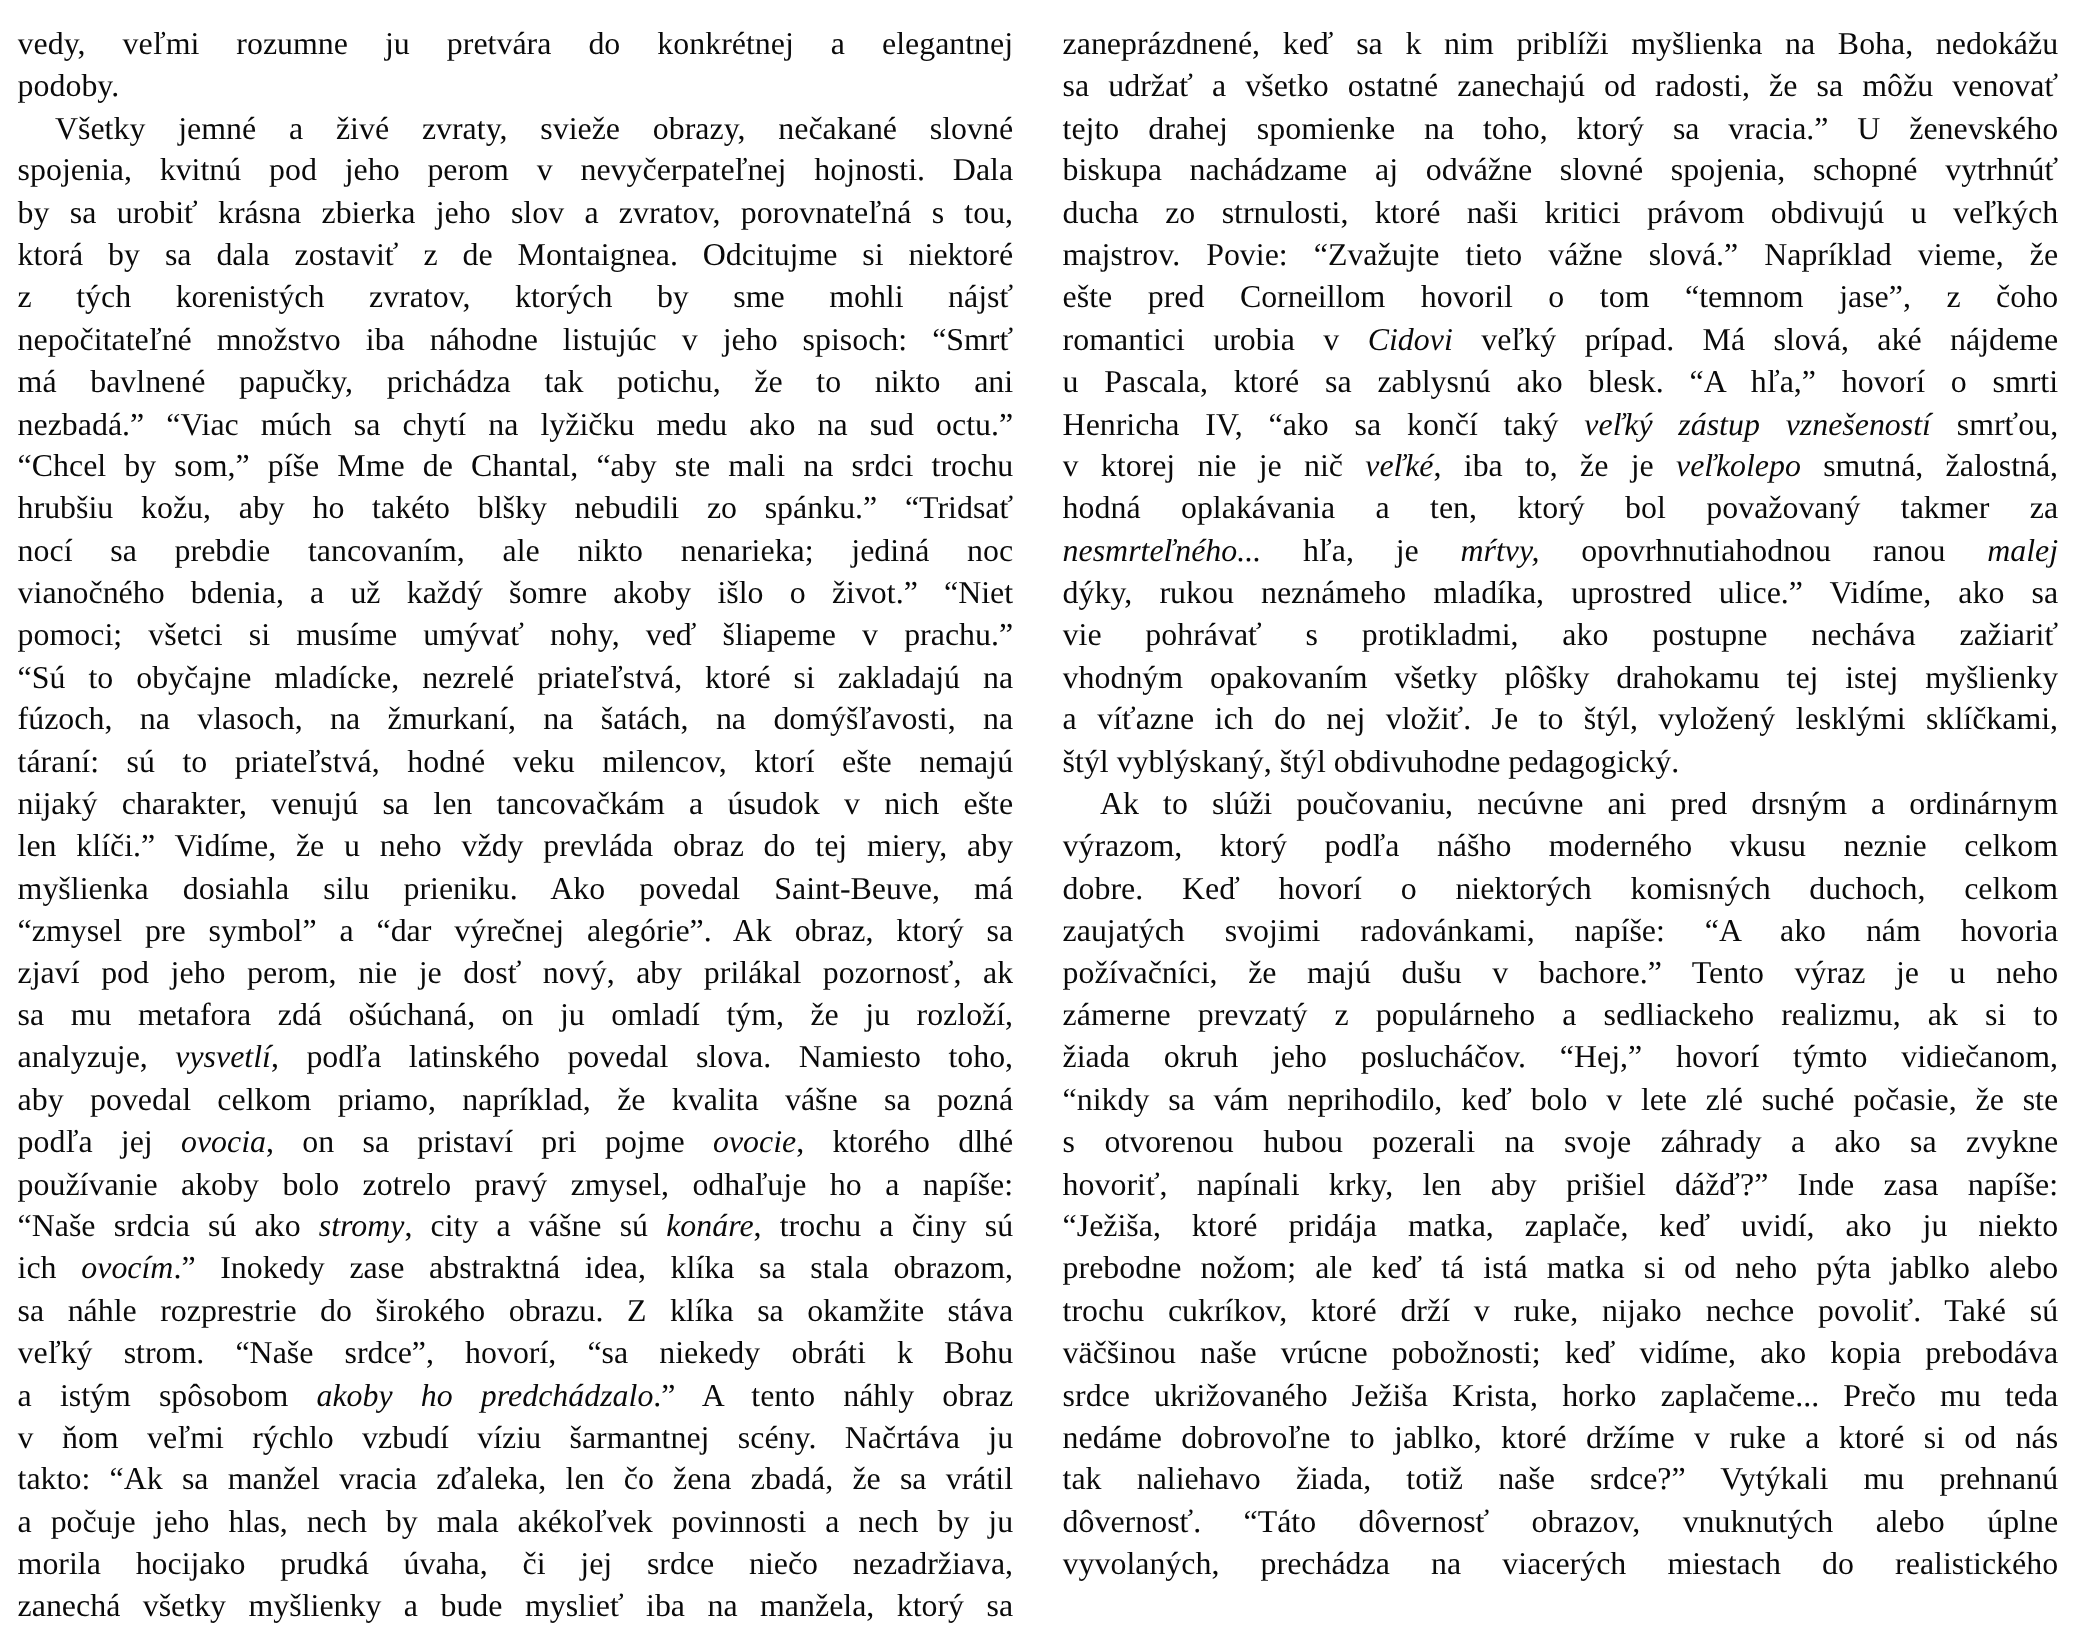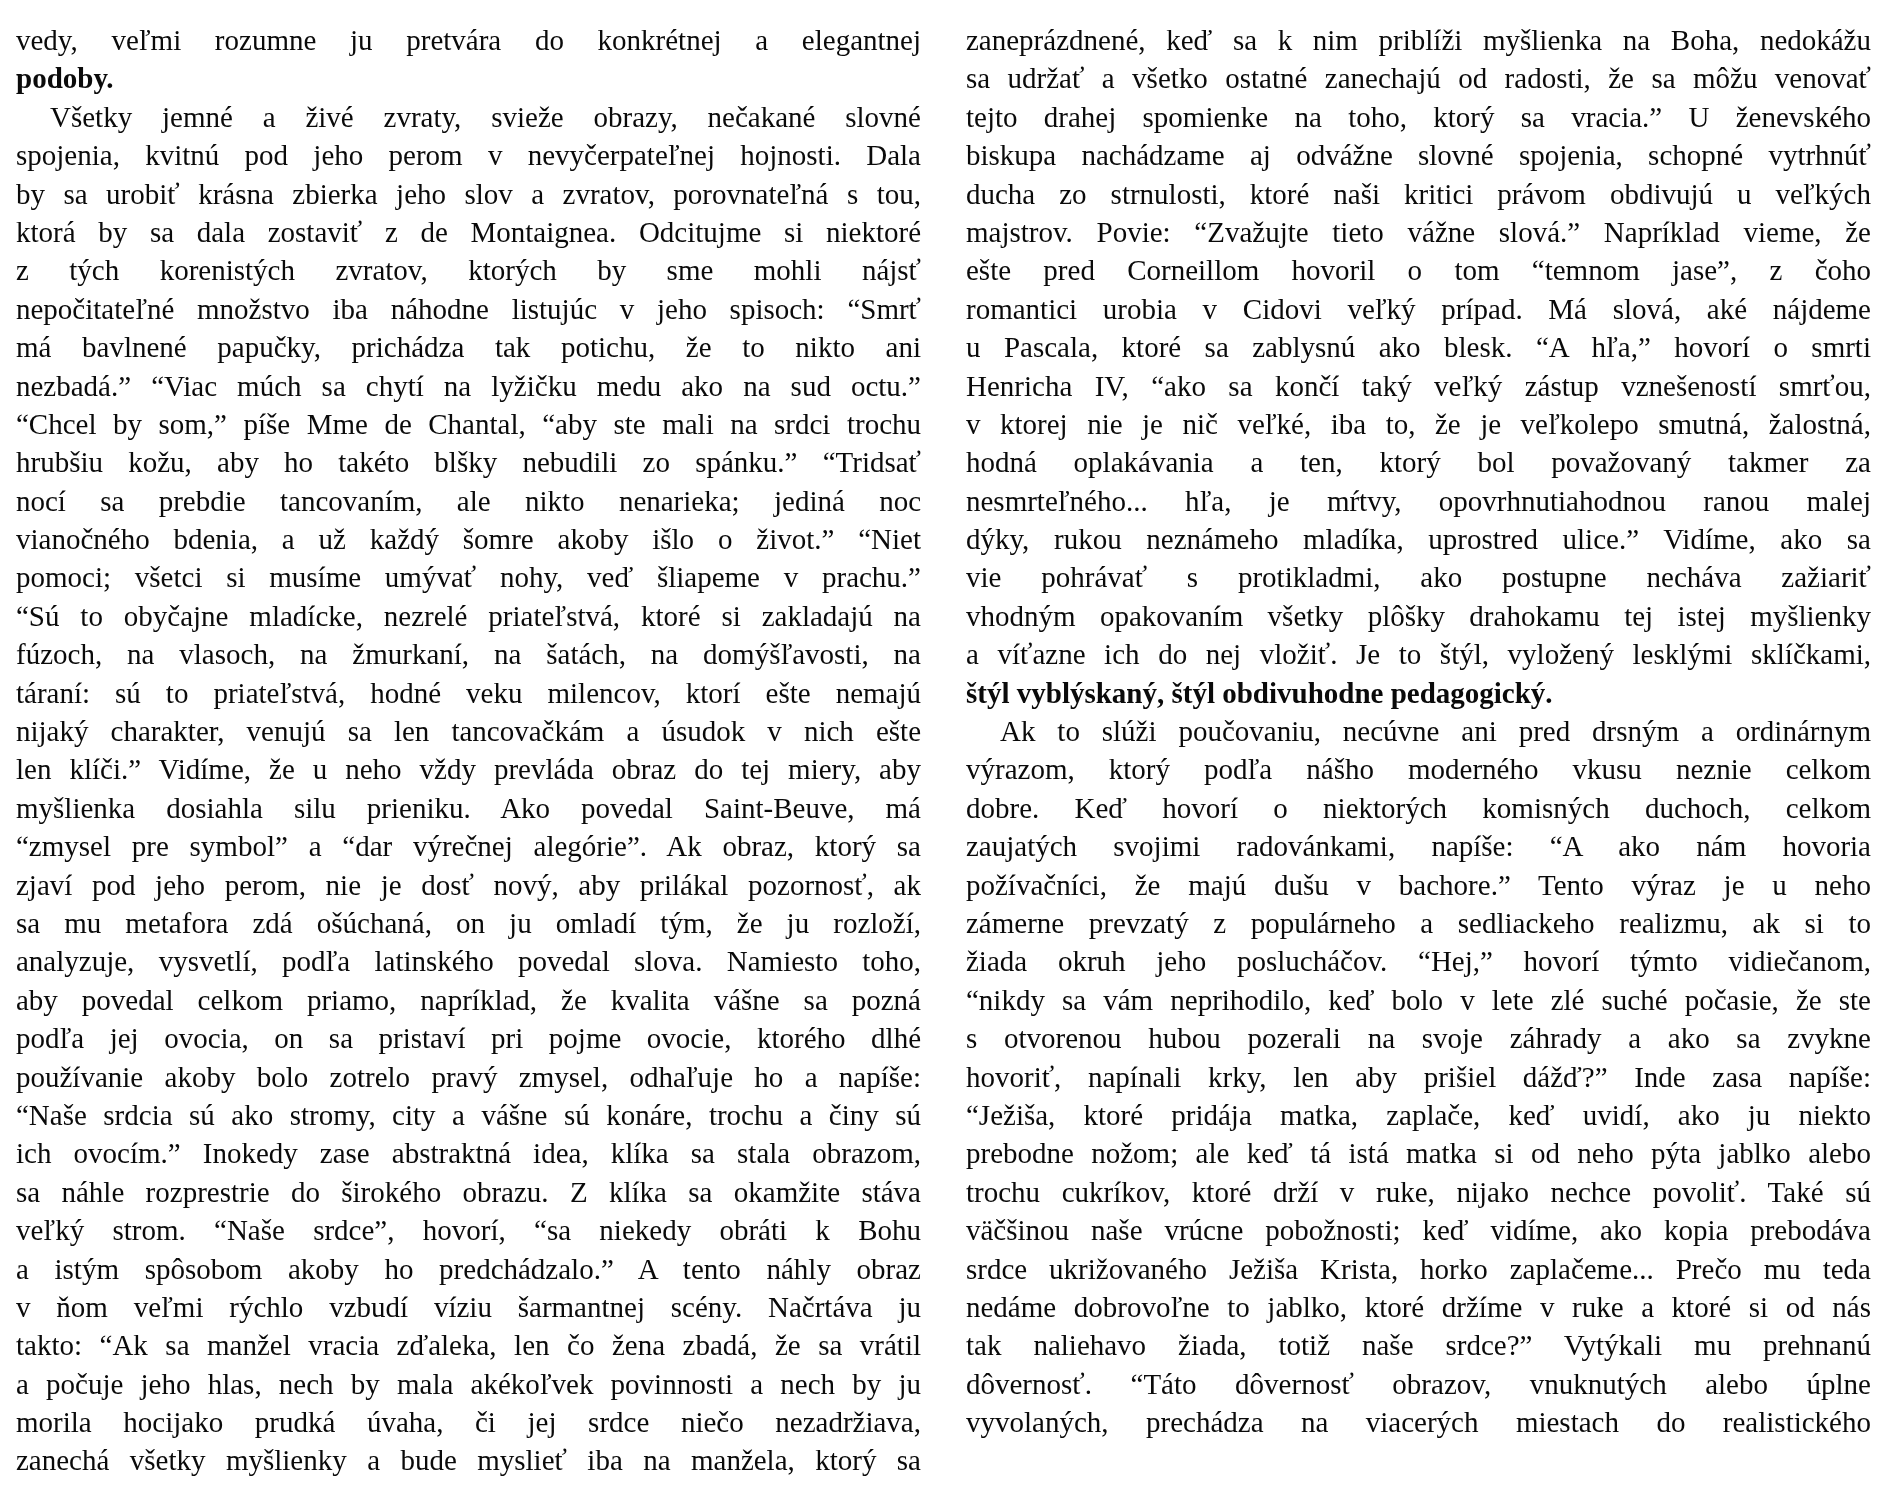--- a/index.html
+++ b/index.html
@@ -17,23 +17,23 @@
     color: #0a0a0a;
   }
   .column { width: 905px; }
   .line {
     line-height: 38.4px;
     height: 38.4px;
     overflow: hidden;
     text-align: justify;
     text-align-last: justify;
   }
-  .line.end { text-align-last: left; font-weight: bold; }
+  .line.end { text-align-last: left; }
   .line.indent { text-indent: 34px; }
-  .line .it { }
+  .line .it { font-style: italic; }
 </style>
 </head>
 <body>
 
 <div class="page">
   <div class="column">
       <div class="line"><span>vedy, veľmi rozumne ju pretvára do konkrétnej a elegantnej</span></div>
       <div class="line end"><span>podoby.</span></div>
       <div class="line indent"><span>Všetky jemné a živé zvraty, svieže obrazy, nečakané slovné</span></div>
       <div class="line"><span>spojenia, kvitnú pod jeho perom v nevyčerpateľnej hojnosti. Dala</span></div>

